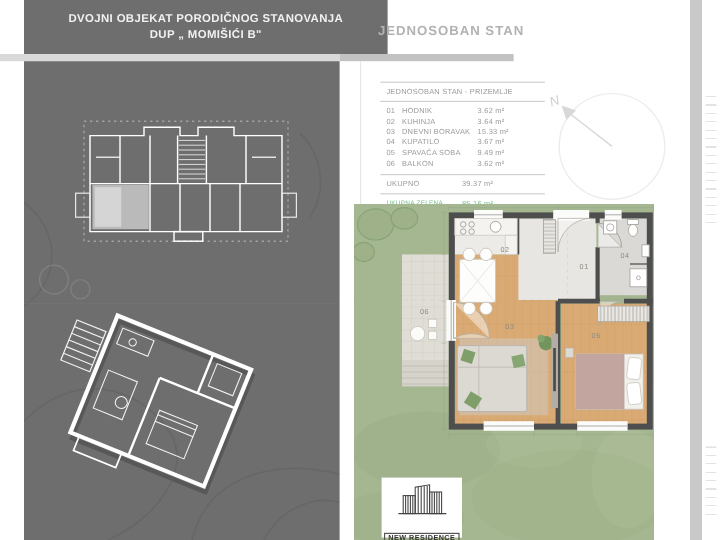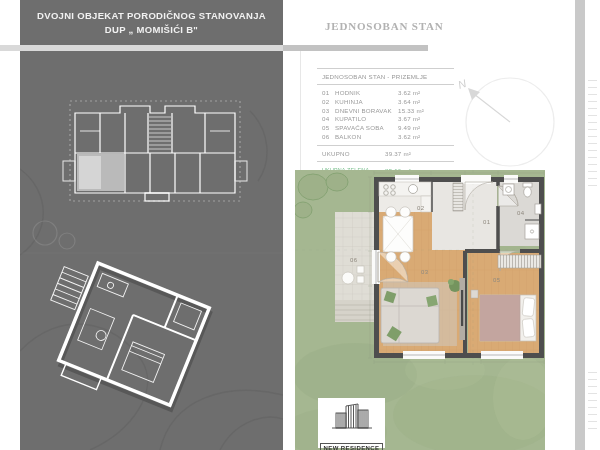--- a/index.html
+++ b/index.html
@@ -1,28 +1,28 @@
 <!DOCTYPE html>
 <html><head>
 <meta charset="utf-8">
 <style>
   html,body{margin:0;padding:0;}
   body{width:600px;height:450px;position:relative;overflow:hidden;background:#ffffff;
        font-family:"Liberation Sans", sans-serif;}
   .abs{position:absolute;}
 
   
-  .title-block{left:20px;top:0;width:263px;height:45px;background:#6e6e6e;
+  .title-block{left:20px;top:0;width:303px;height:45px;background:#6e6e6e;
     color:#f1f1f1;text-align:center;font-weight:bold;font-size:9.5px;line-height:1.45;
     letter-spacing:.3px;padding-top:9px;box-sizing:border-box;}
   .divider-left{left:0;top:45px;width:283px;height:6px;background:#d9d9d9;}
   .main-panel{left:20px;top:51px;width:263px;height:399px;background:#6e6e6e;overflow:hidden;}
 
   
-  .right-title{left:325px;top:20px;font-size:11px;font-weight:bold;color:#b2b2b2;letter-spacing:.8px;font-family:Liberation Serif, serif;}
+  .right-title{left:315px;top:20px;font-size:11px;font-weight:bold;color:#b2b2b2;letter-spacing:.8px;}
   .right-bar{left:283px;top:45px;width:145px;height:6px;background:#c2c2c2;}
   .vguide{left:300px;top:51px;width:1px;height:119px;background:#e7e7e7;}
 
   
   .area-table{left:317px;top:68px;width:137px;color:#9a9a9a;font-size:6.2px;letter-spacing:.2px;}
   .area-table .rule{height:1px;background:#cfcfcf;margin:0;}
   .t-head{padding:4px 4px 4px 5px;}
   .t-body{padding:4px 0 3px 5px;}
   .t-row{display:flex;line-height:1.42;}
   .t-num{width:13px;}

